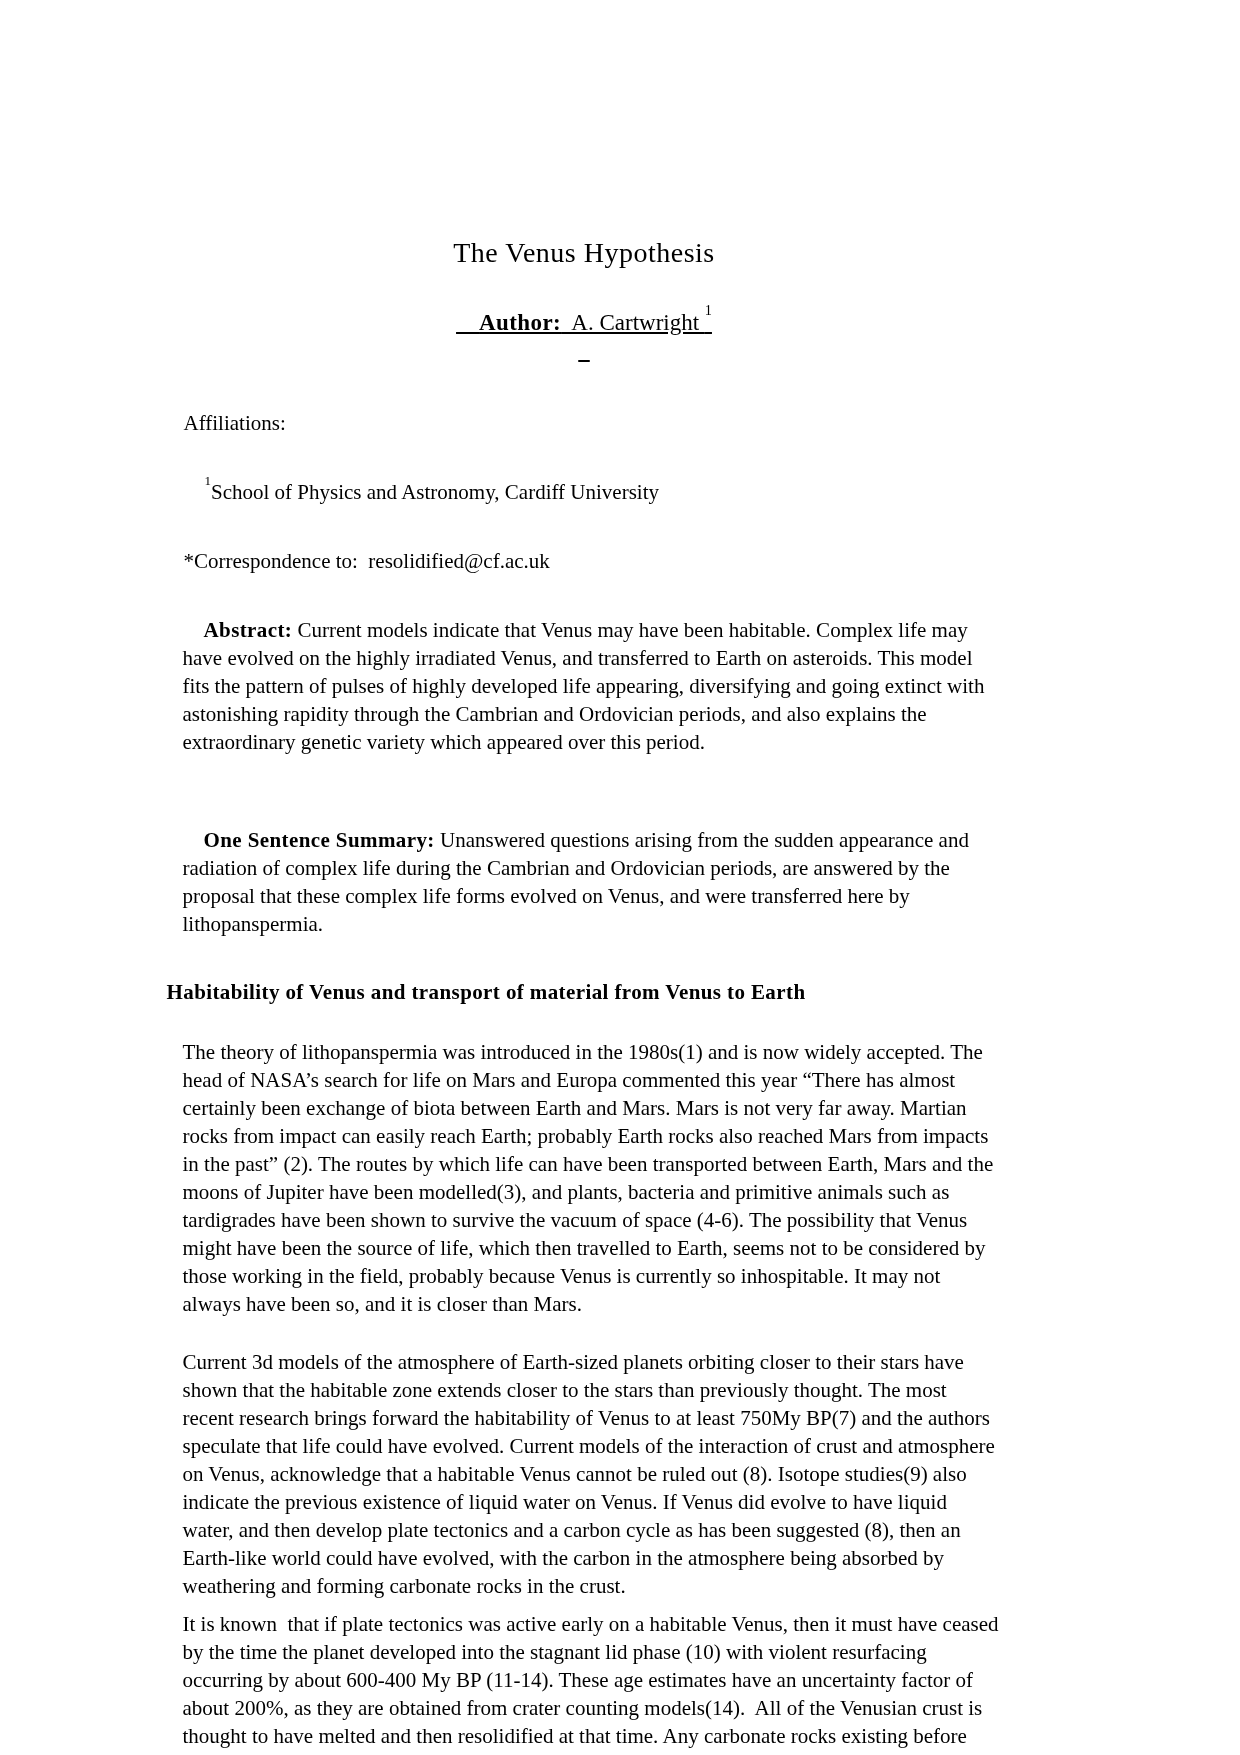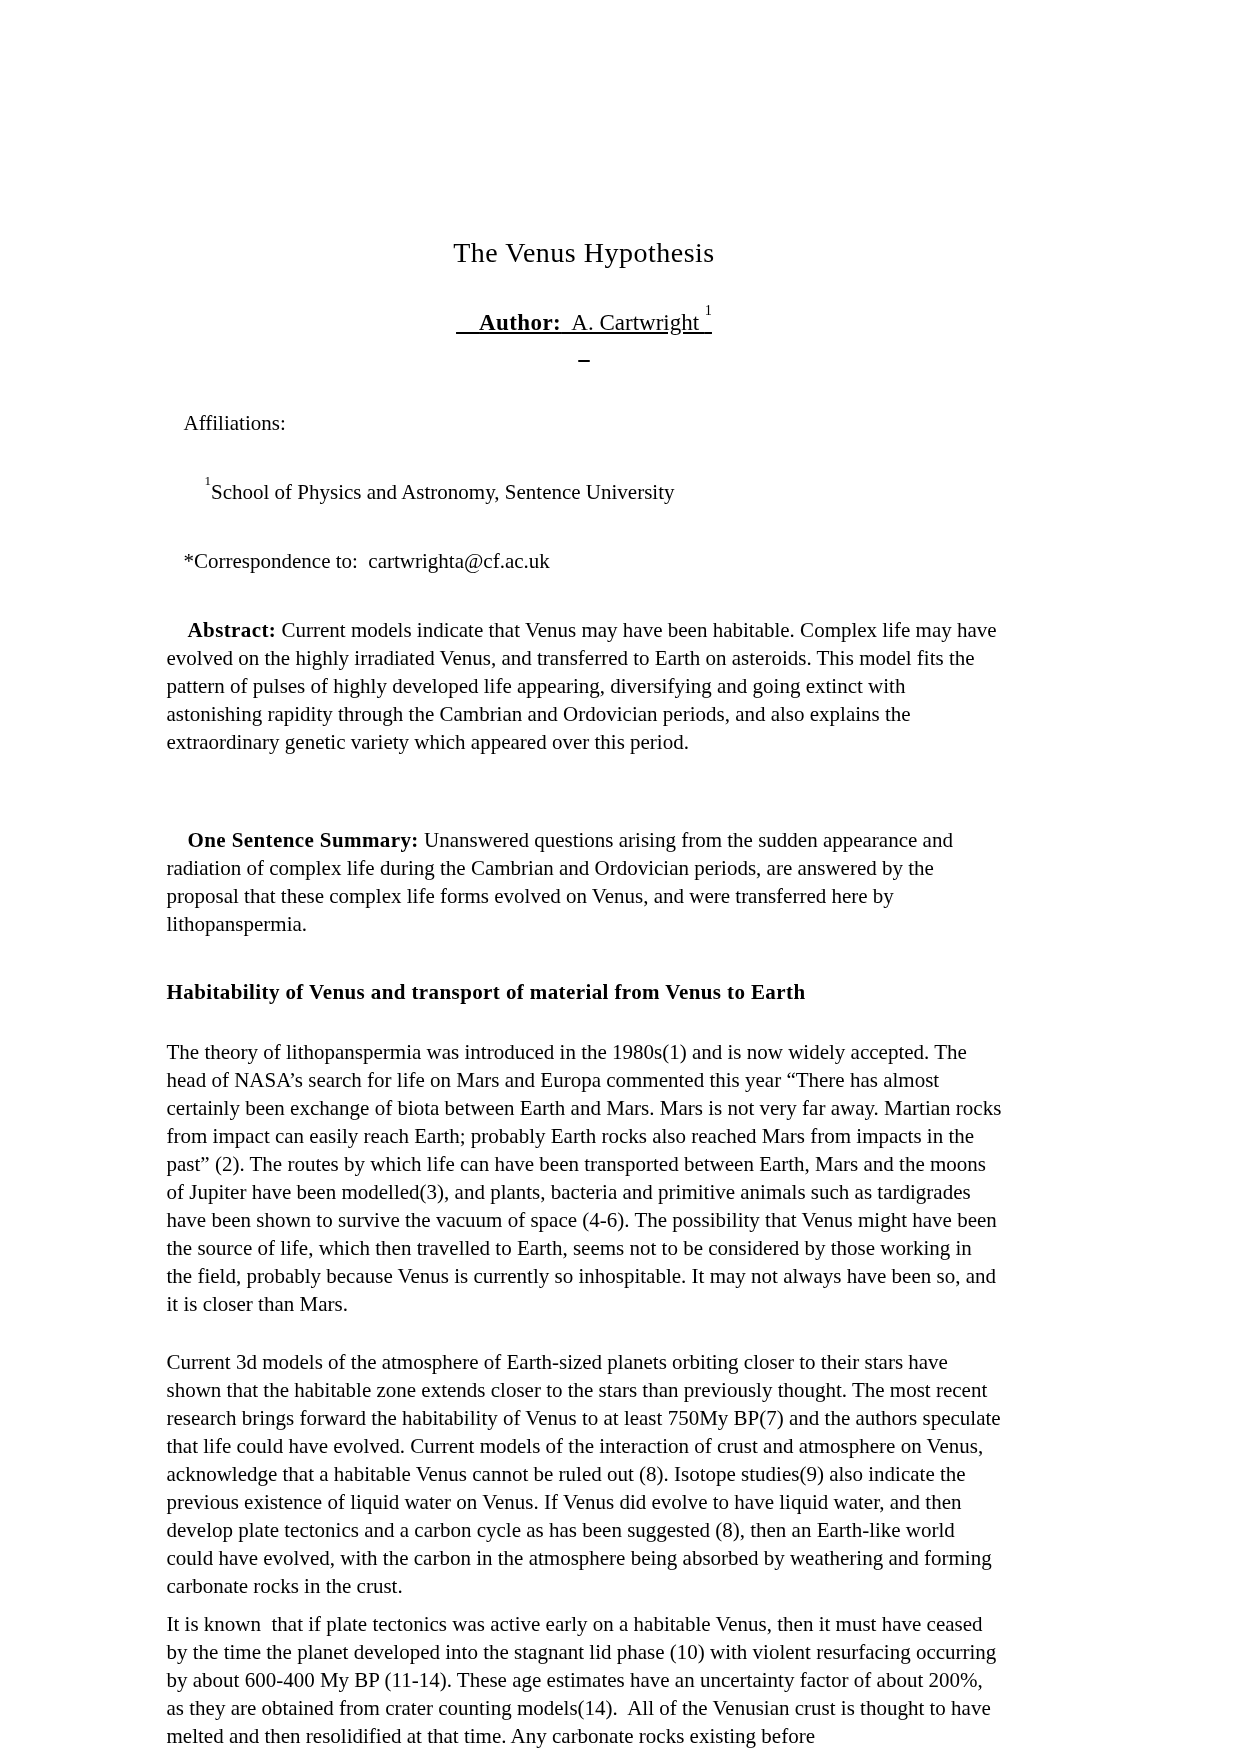--- a/index.html
+++ b/index.html
@@ -40,21 +40,21 @@
   }
   .lbl {
     font-weight: bold;
     letter-spacing: 0.4px;
   }
   .front {
     margin: 0 0 13px 17px;
     white-space: pre-wrap;
   }
   .para {
-    margin: 0 0 14px 0;
+    margin: 0 0 14px 16px;
     white-space: pre-wrap;
     text-align: left;
   }
   .para.summary { margin-bottom: 12px; }
   .para.body1   { margin-bottom: 30px; }
   .para.body2   { margin-bottom: 10px; }
   .section-heading {
     font-size: 21px;
     line-height: 28px;
     font-weight: bold;
@@ -76,24 +76,24 @@
 
   <h1 class="title">The Venus Hypothesis</h1>
 
   <div class="author-line">
     <span class="lbl">Author:</span><span>  A. Cartwright </span><sup class="sup">1</sup>
   </div>
 
   <p class="front">Affiliations:</p>
 
   <p class="front">
-    <sup class="sup">1</sup><span>School of Physics and Astronomy, Sentence University</span>
+    <sup class="sup">1</sup><span>School of Physics and Astronomy, Cardiff University</span>
   </p>
 
-  <p class="front">*Correspondence to:  cartwrighta@cf.ac.uk</p>
+  <p class="front">*Correspondence to:  resolidified@cf.ac.uk</p>
 
   <p class="para abstract">
     <span class="lbl">Abstract:</span><span> Current models indicate that Venus may have been habitable. Complex life may have evolved on the highly irradiated Venus, and transferred to Earth on asteroids. This model fits the pattern of pulses of highly developed life appearing, diversifying and going extinct with astonishing rapidity through the Cambrian and Ordovician periods, and also explains the extraordinary genetic variety which appeared over this period.</span>
   </p>
 
   <p class="para summary">
     <span class="lbl">One Sentence Summary:</span><span> Unanswered questions arising from the sudden appearance and radiation of complex life during the Cambrian and Ordovician periods, are answered by the proposal that these complex life forms evolved on Venus, and were transferred here by lithopanspermia.</span>
   </p>
 
   <h2 class="section-heading">Habitability of Venus and transport of material from Venus to Earth</h2>

